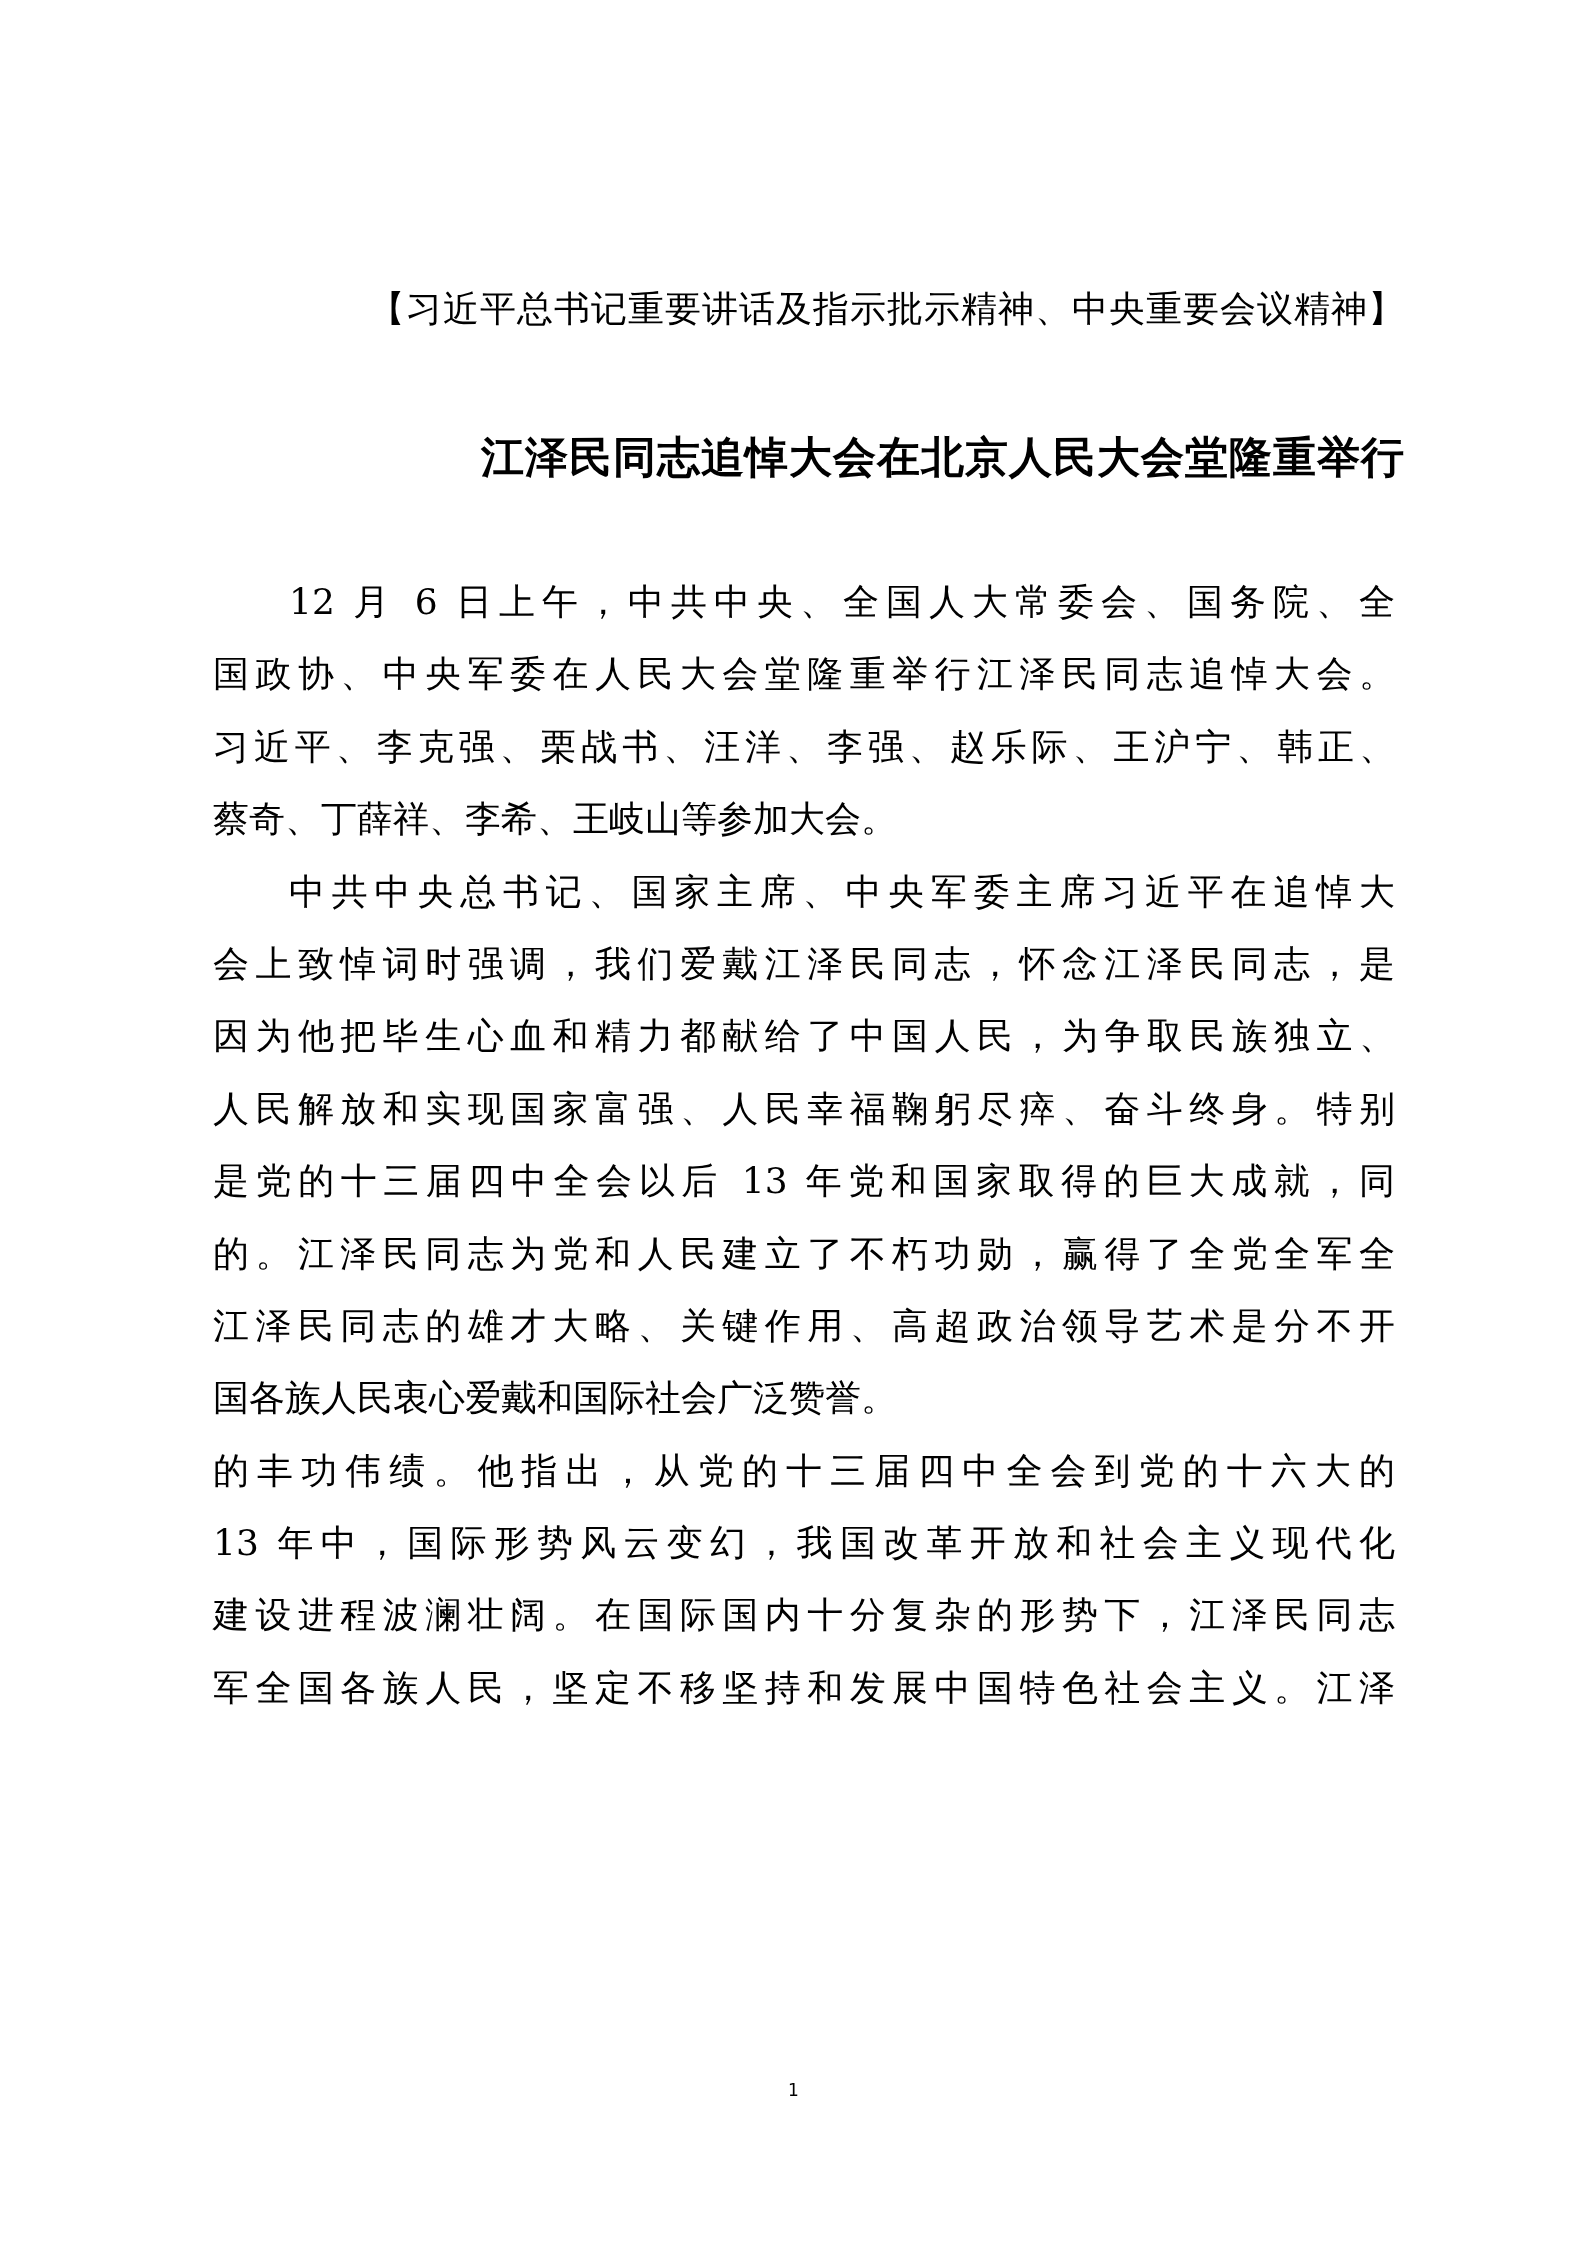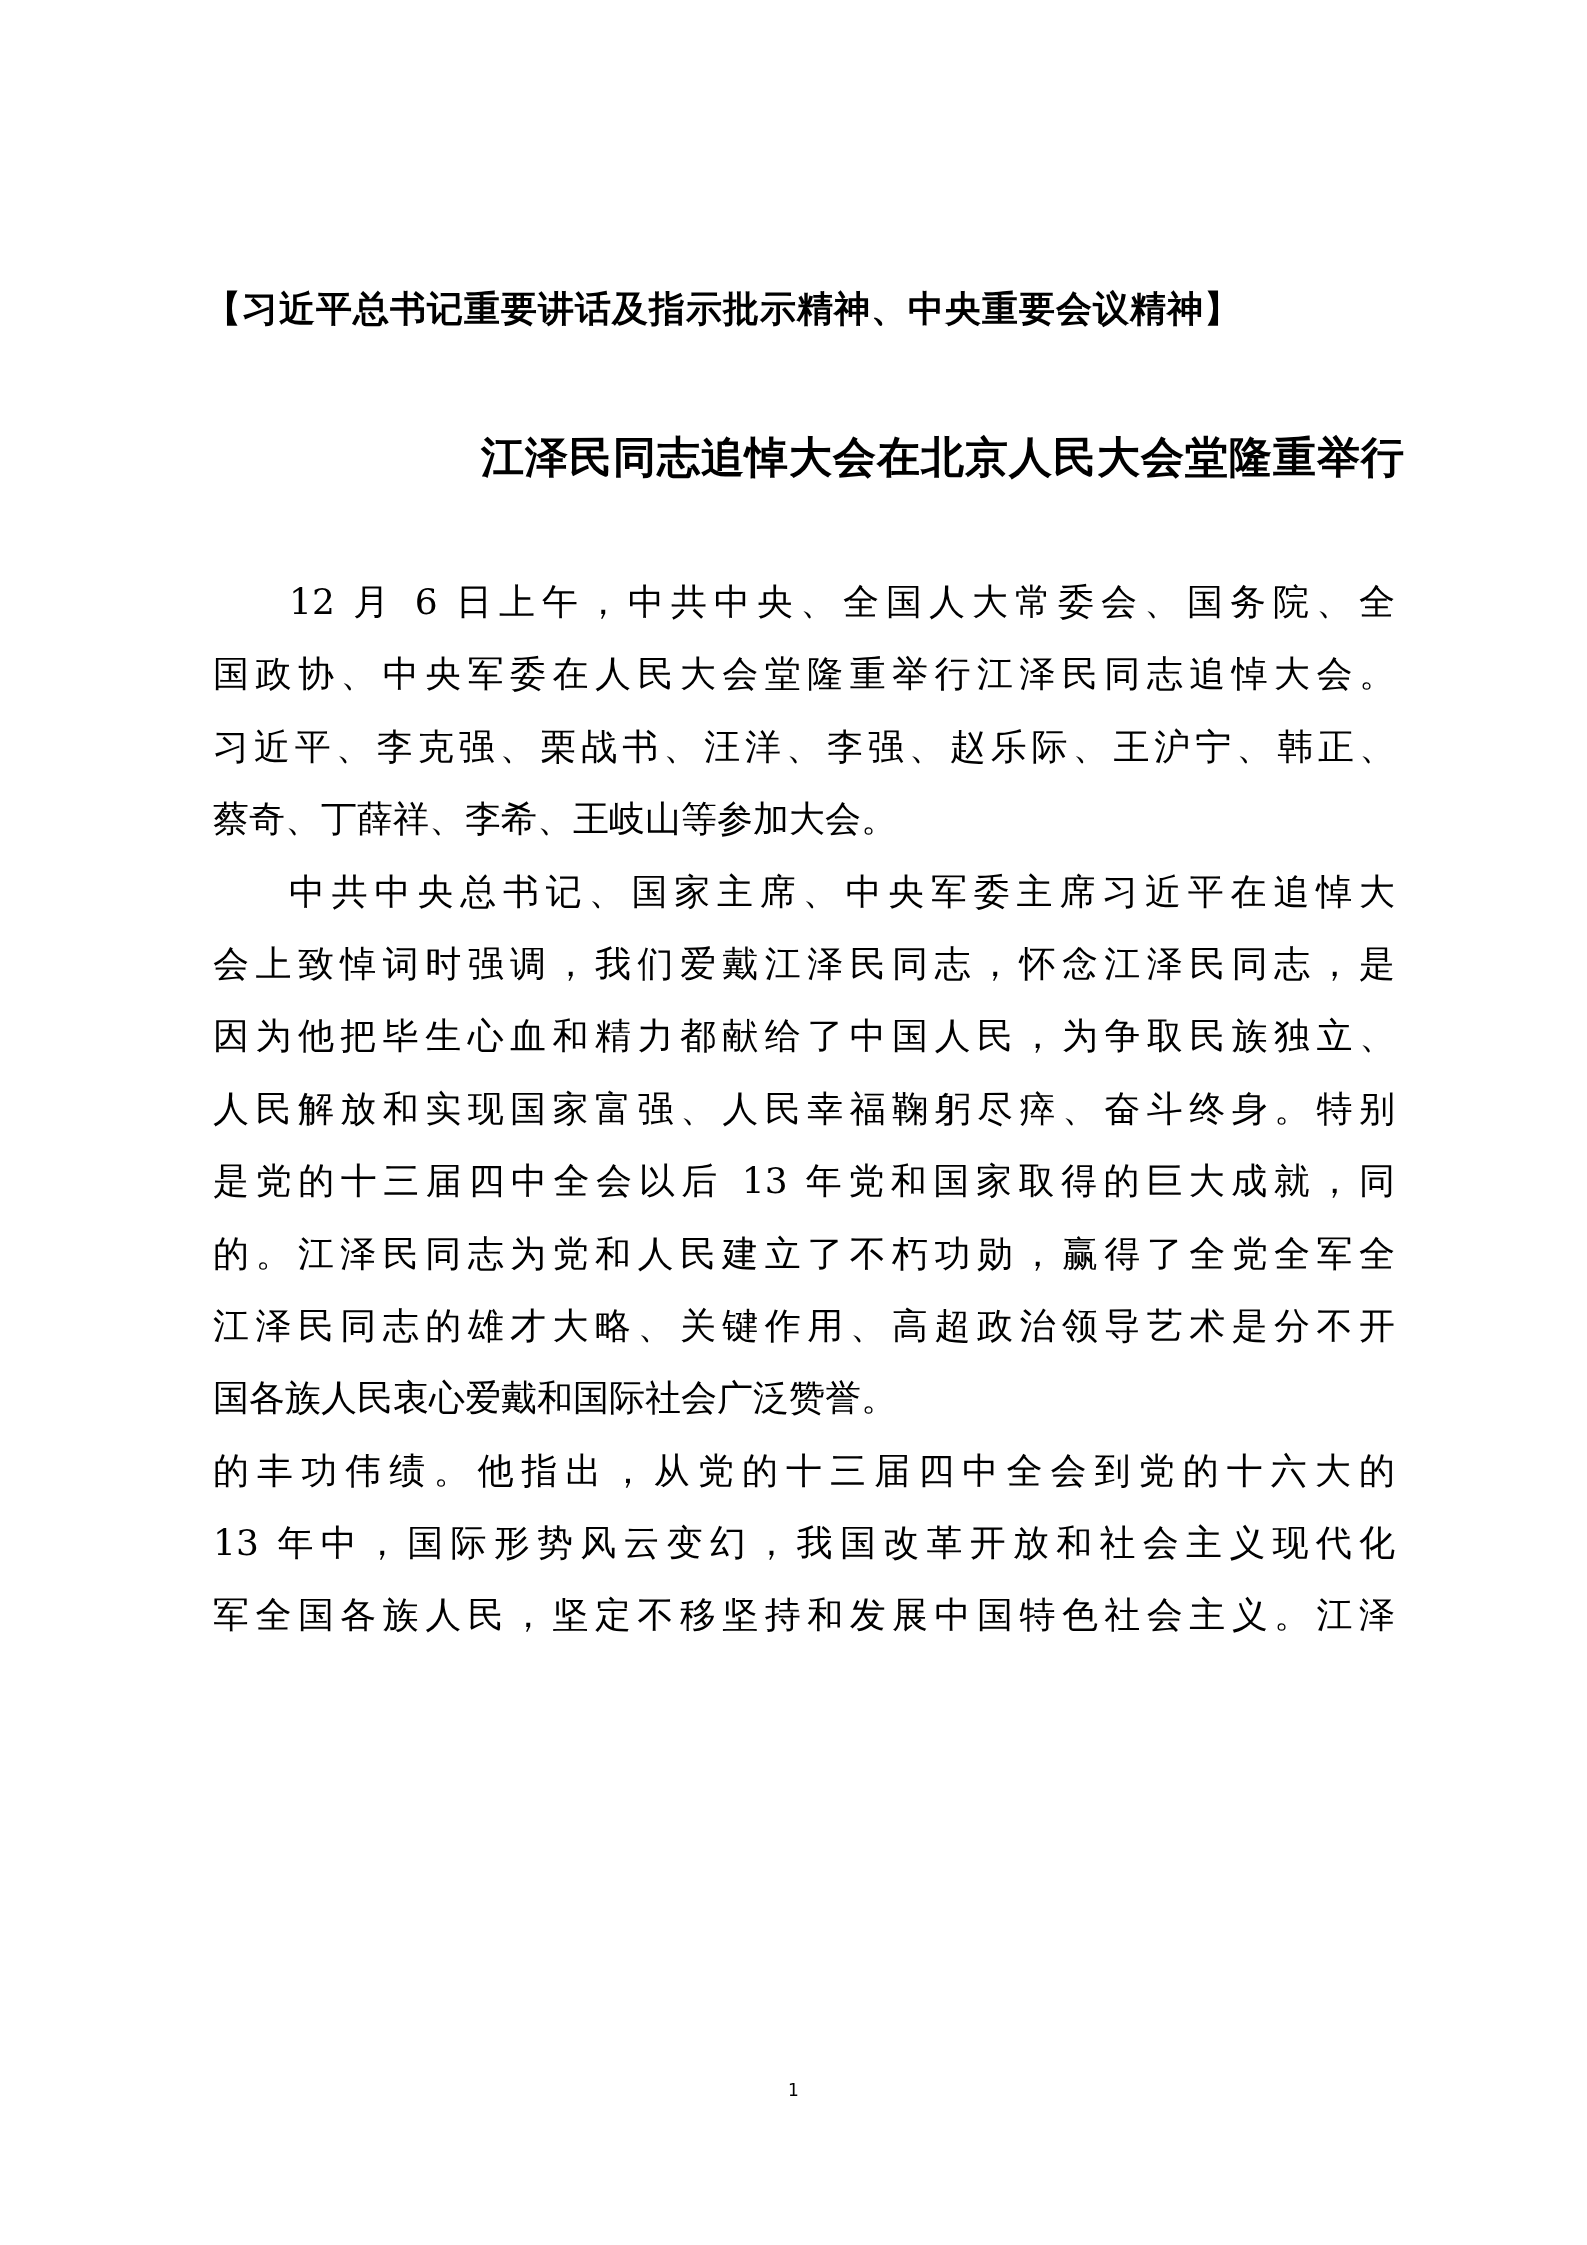--- a/index.html
+++ b/index.html
@@ -21,27 +21,27 @@
       top: 0;
       width: 1587px;
       height: 2245px;
       background: #ffffff;
     }
     .column-tag {
       position: absolute;
       left: 205px;
       top: 281px;
       width: 1200px;
-      text-align: left;
+      text-align: right;
       font-family: "DejaVu Sans", "Liberation Sans", sans-serif;
       font-size: 36px;
       line-height: 56px;
       letter-spacing: 1px;
       white-space: nowrap;
-      font-weight: bold;
+      font-weight: normal;
     }
     .title {
       position: absolute;
       left: 205px;
       top: 427px;
       width: 1200px;
       text-align: right;
       font-family: "DejaVu Serif", "Liberation Serif", serif;
       font-weight: bold;
       font-size: 43px;
@@ -107,20 +107,21 @@
       <div class="line">人民解放和实现国家富强、人民幸福鞠躬尽瘁、奋斗终身。特别</div>
       <div class="line">是党的十三届四中全会以后 13 年党和国家取得的巨大成就，同</div>
       <div class="line">的。江泽民同志为党和人民建立了不朽功勋，赢得了全党全军全</div>
       <div class="line">江泽民同志的雄才大略、关键作用、高超政治领导艺术是分不开</div>
       <div class="line last">国各族人民衷心爱戴和国际社会广泛赞誉。</div>
     </div>
 
     <div>
       <div class="line">的丰功伟绩。他指出，从党的十三届四中全会到党的十六大的</div>
       <div class="line">13 年中，国际形势风云变幻，我国改革开放和社会主义现代化</div>
+      <div class="line">建设进程波澜壮阔。在国际国内十分复杂的形势下，江泽民同志</div>
       <div class="line">军全国各族人民，坚定不移坚持和发展中国特色社会主义。江泽</div>
     </div>
 
   </div>
 
   <div class="page-number">1</div>
 
 </div>
 
 </body></html>

